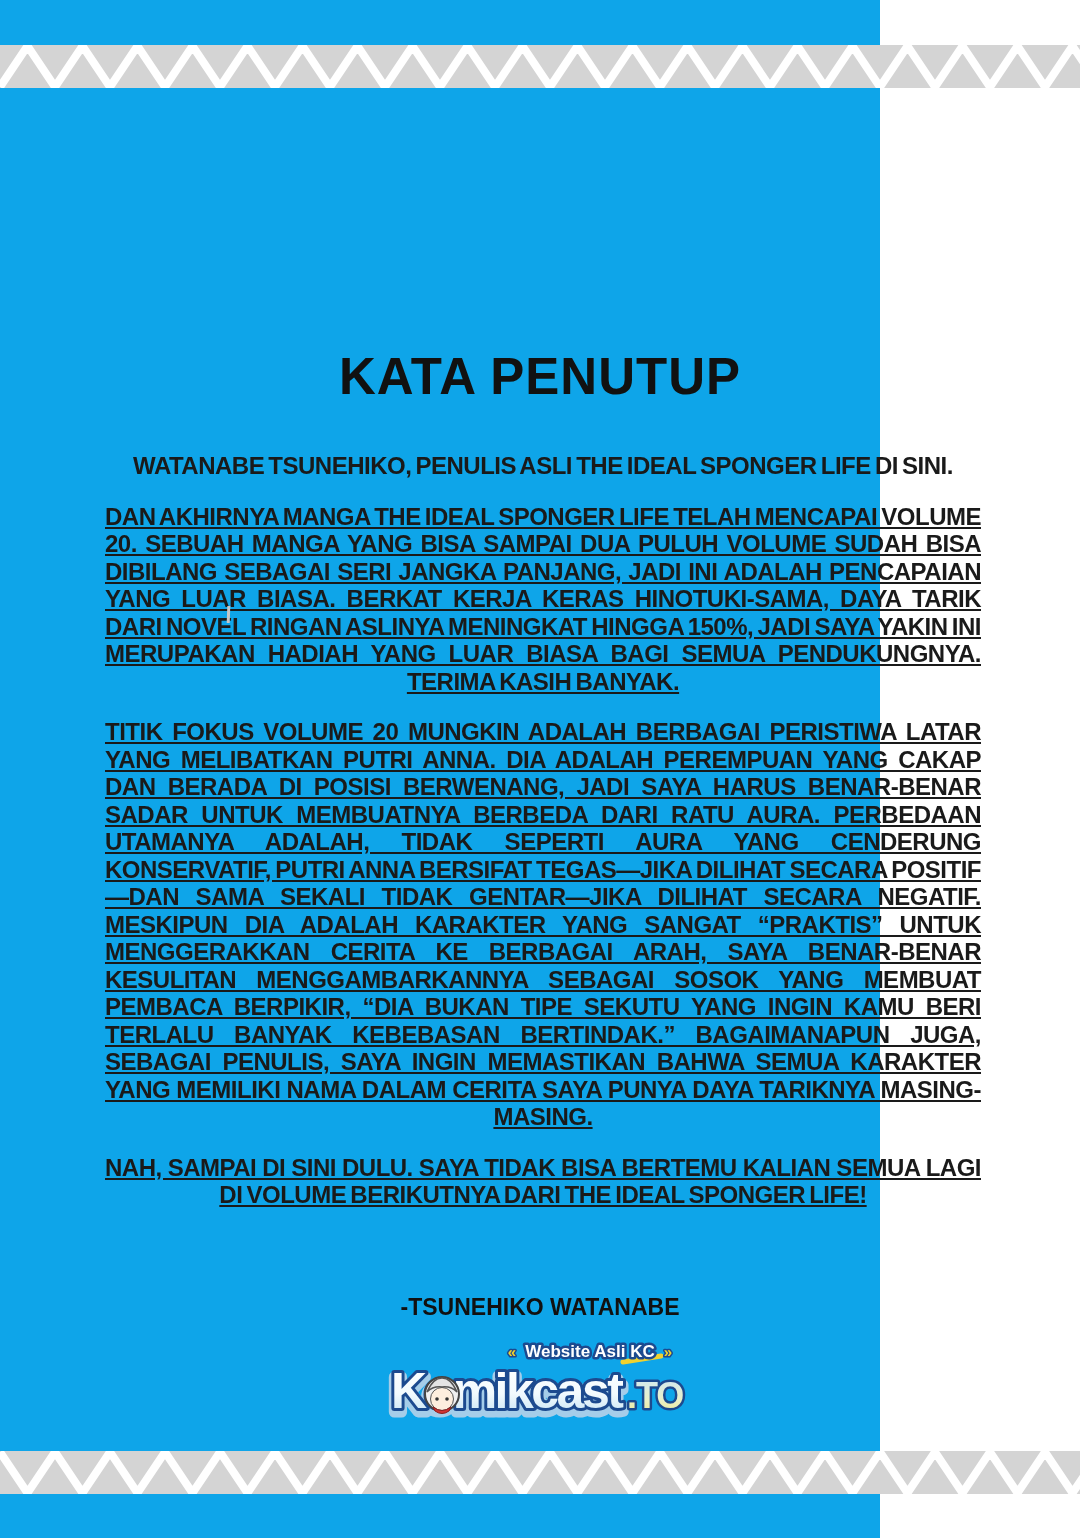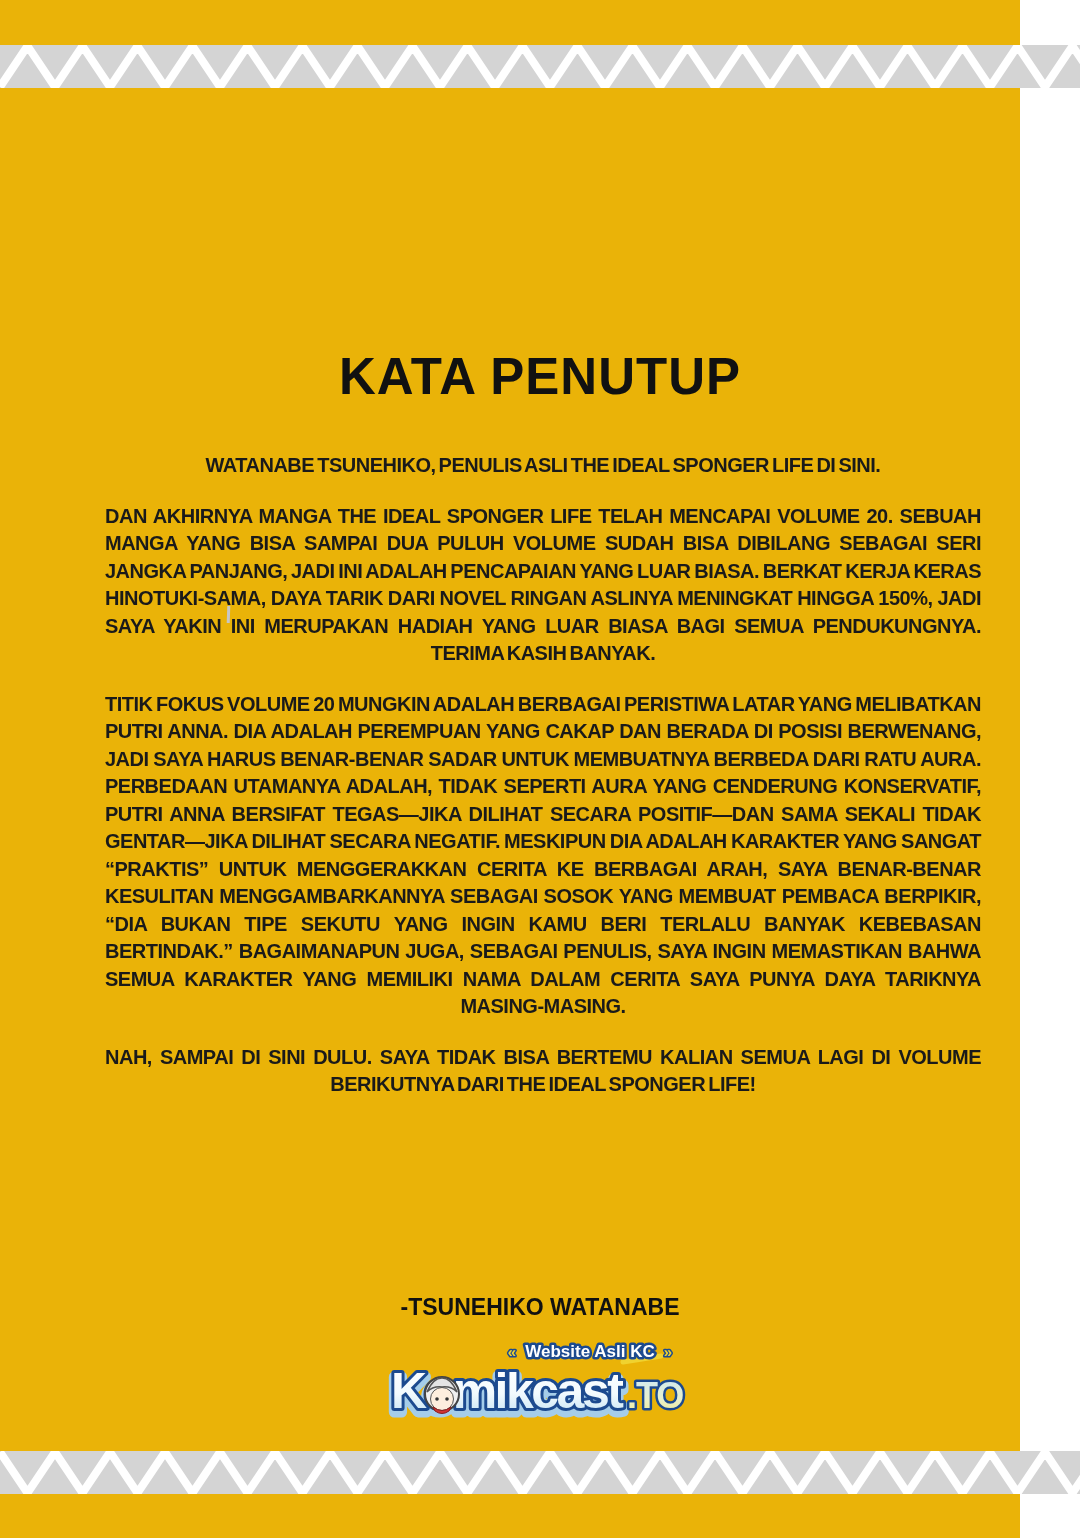--- a/index.html
+++ b/index.html
@@ -6,23 +6,23 @@
   body {
     width: 1080px;
     height: 1538px;
     background: #ffffff;
     font-family: "Liberation Sans", sans-serif;
     color: #1a1a1a;
     overflow: hidden;
   }
   .page {
     position: relative;
-    width: 1020px;
+    width: 880px;
     height: 1538px;
-    background: #eab308;
+    background: #0ea5e9;
   }
   .border-band {
     position: absolute;
     left: 0;
     width: 1080px;
     height: 43px;
   }
   .border-top { top: 45px; }
   .border-bottom { top: 1451px; transform: scaleY(-1); }
   .title {
@@ -38,30 +38,31 @@
     color: #111111;
   }
   .content {
     position: absolute;
     top: 452px;
     left: 105px;
     width: 884px;
   }
   .content p {
     margin: 0 8px 23px 0;
-    font-size: 20px;
+    font-size: 24px;
     line-height: 27.5px;
     font-weight: 700;
     letter-spacing: -0.5px;
     word-spacing: -2px;
   }
   .p-center { text-align: center; }
   .p-justify {
     text-align: justify;
     text-align-last: center;
+    text-decoration: underline;
   }
   .scan-artifact {
     position: absolute;
     left: 227px;
     top: 606px;
     width: 3px;
     height: 17px;
     background: #c6c6c6;
     transform: rotate(2deg);
   }

